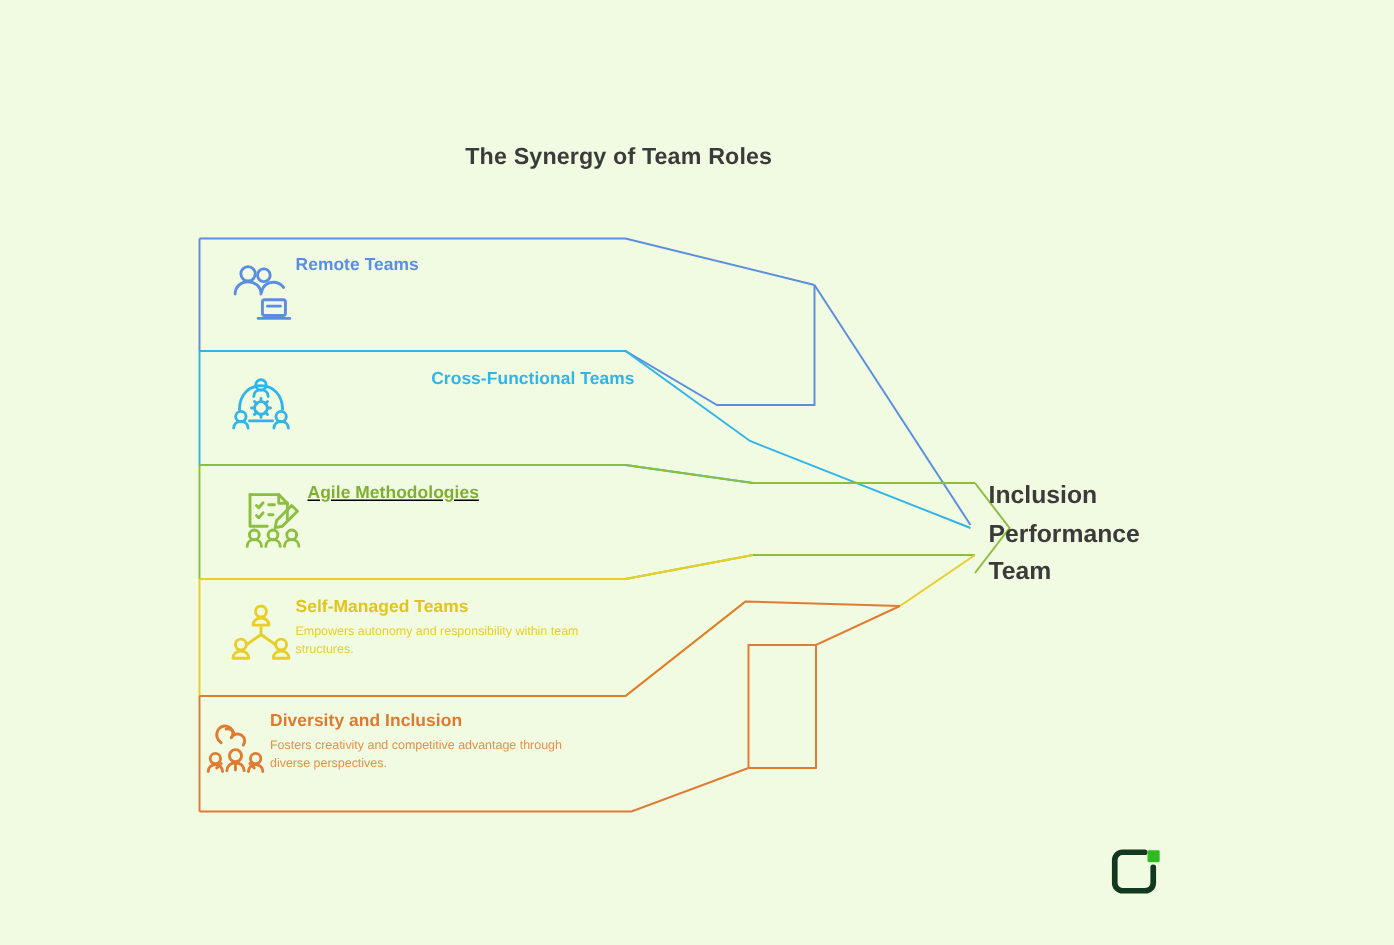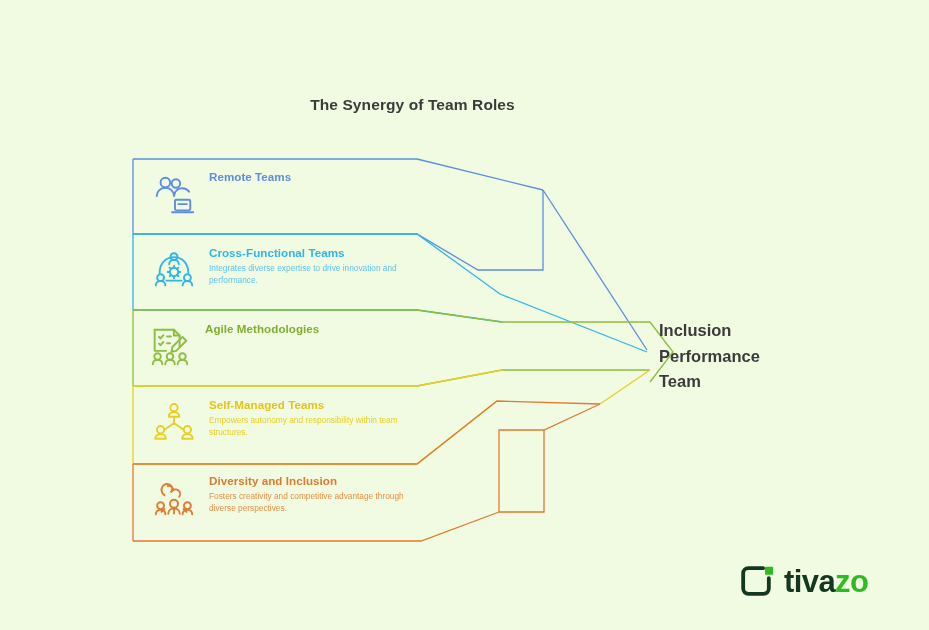--- a/index.html
+++ b/index.html
@@ -46,21 +46,20 @@
     align-items: flex-start;
   }
   .row-icon {
     width: 46px;
     height: 46px;
     flex: 0 0 46px;
     margin-left: 18px;
     margin-top: 8px;
   }
   .row-text {
-    margin-left: 12px;
     margin-top: 6px;
   }
   .row-title {
     font-size: 11.6px;
     font-weight: bold;
     margin: 0 0 4px 0;
     letter-spacing: 0.05px;
   }
   .row-desc {
     font-size: 8.3px;
@@ -171,25 +170,24 @@
         <circle cx="38" cy="31" r="3.6"></circle>
         <path d="M33 39c0-2.8 2.2-4.6 5-4.6s5 1.8 5 4.6"></path>
         <path d="M9 26C9 16 15.6 9.5 24 9.5S39 16 39 26"></path>
         <circle cx="24" cy="25" r="4.4"></circle>
         <path d="M24 18.4v2.2M24 29.4v2.2M17.4 25h2.2M28.4 25h2.2M19.5 20.5l1.6 1.6M26.9 27.9l1.6 1.6M28.5 20.5l-1.6 1.6M21.1 27.9l-1.6 1.6"></path>
         <path d="M16 34h16"></path>
       </svg>
     </div>
     <div class="row-text">
       <p class="row-title" style="color:#31b4e8">Cross-Functional Teams</p>
-      <p class="row-desc" style="color:#5ec3ea">Integrates diverse expertise to drive innovation and performance.</p>
-    </div>
-  </div>
-
-  <div class="row" style="left:129px; top:316px; width:290px; height:66px;">
+    </div>
+  </div>
+
+  <div class="row" style="left:141px; top:316px; width:290px; height:66px;text-decoration:underline;">
     <div class="row-icon">
       <svg viewBox="0 0 48 48" width="46" height="46" fill="none" stroke="#8cbe3f" stroke-width="2" stroke-linecap="round" stroke-linejoin="round">
         <path d="M8 6h20l6 6v12"></path>
         <path d="M8 6v22h12"></path>
         <path d="M28 6v6h6"></path>
         <path d="M12.5 13.5l1.6 1.6 3-3.4"></path>
         <path d="M12.5 20.5l1.6 1.6 3-3.4"></path>
         <path d="M21 13h4M21 20h3"></path>
         <path d="M37 13.5l4 4-10.5 10.5-5 1 1-5z"></path>
         <circle cx="11" cy="34" r="3.4"></circle>
@@ -216,21 +214,21 @@
         <circle cx="38" cy="31" r="3.8"></circle>
         <path d="M32.5 40.5c0-3 2.5-5 5.5-5s5.5 2 5.5 5z"></path>
       </svg>
     </div>
     <div class="row-text">
       <p class="row-title" style="color:#e2c41d">Self-Managed Teams</p>
       <p class="row-desc" style="color:#e7cf27">Empowers autonomy and responsibility within team structures.</p>
     </div>
   </div>
 
-  <div class="row" style="left:133px; top:468px; width:290px; height:70px;">
+  <div class="row" style="left:116px; top:468px; width:290px; height:70px;">
     <div class="row-icon">
       <svg viewBox="0 0 48 48" width="46" height="46" fill="none" stroke="#e07b33" stroke-width="2" stroke-linecap="round" stroke-linejoin="round">
         <path d="M14 20c-3-2-4-6-2-9s6-3.6 8.6-1.2c2 1.8 2 4.6.6 6.4"></path>
         <path d="M21 16.5c1.6-2.6 5-3.4 7.4-1.6 2.2 1.6 2.6 4.6 1 6.8"></path>
         <path d="M17.5 10.5c2.6-.6 5 1 5.6 3.4"></path>
         <circle cx="10" cy="31" r="3.6"></circle>
         <path d="M5 40c0-2.8 2.2-4.8 5-4.8s5 2 5 4.8"></path>
         <circle cx="24" cy="29" r="4.2"></circle>
         <path d="M18 39.5c0-3.2 2.6-5.6 6-5.6s6 2.4 6 5.6"></path>
         <circle cx="38" cy="31" r="3.6"></circle>
@@ -250,18 +248,15 @@
     <div>Team</div>
   </div>
 
   <div class="logo">
     <span class="logo-mark">
       <svg viewBox="0 0 40 40" width="38" height="38">
         <path d="M27.5 6.5H12a5.5 5.5 0 0 0-5.5 5.5v16A5.5 5.5 0 0 0 12 33.5h16a5.5 5.5 0 0 0 5.5-5.5V17" fill="none" stroke="#12381f" stroke-width="4" stroke-linecap="round"></path>
         <rect x="29.5" y="5" width="8.5" height="8.5" rx="1" fill="#2fbb1f"></rect>
       </svg>
     </span>
-    <span class="logo-text">
-      <span class="logo-dark">tiva</span><span class="logo-accent">zo</span>
-    </span>
   </div>
 
 </div>
 
 </body></html>

